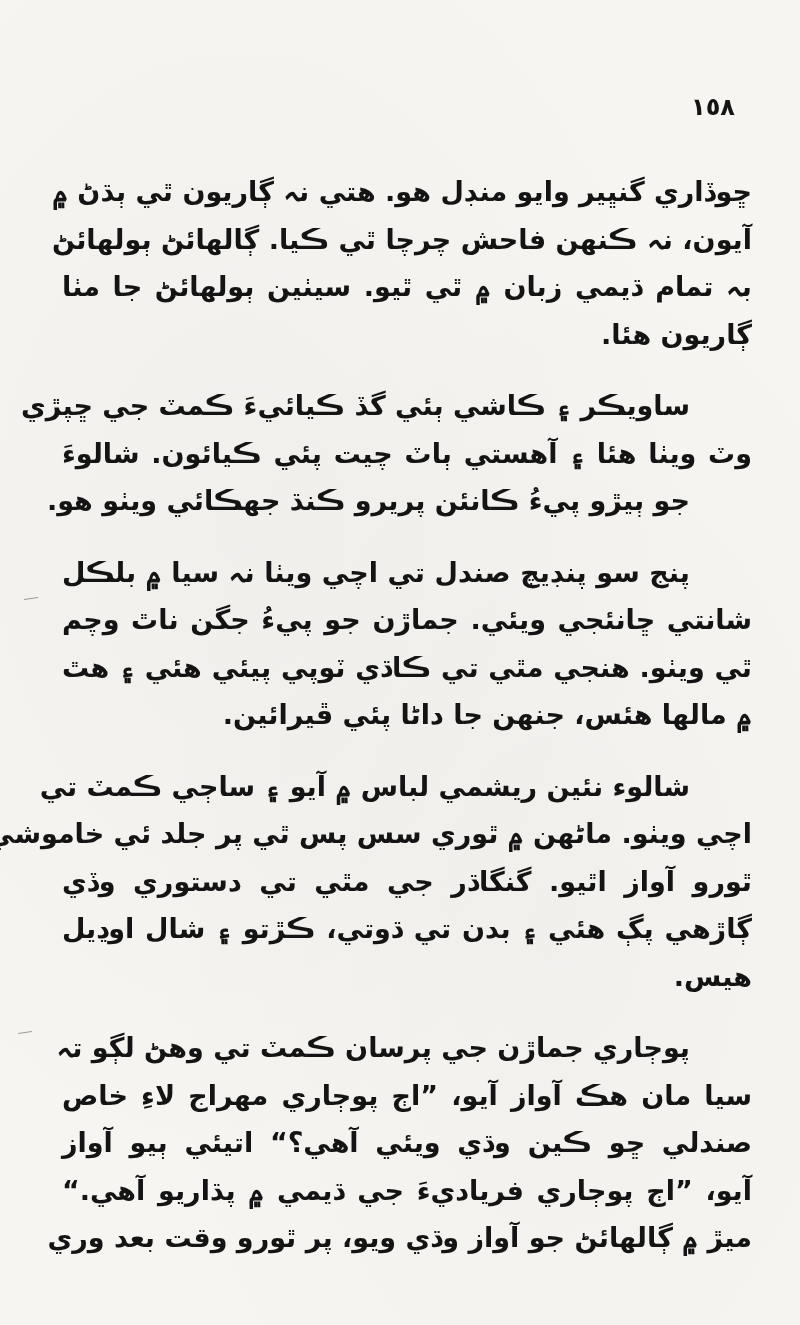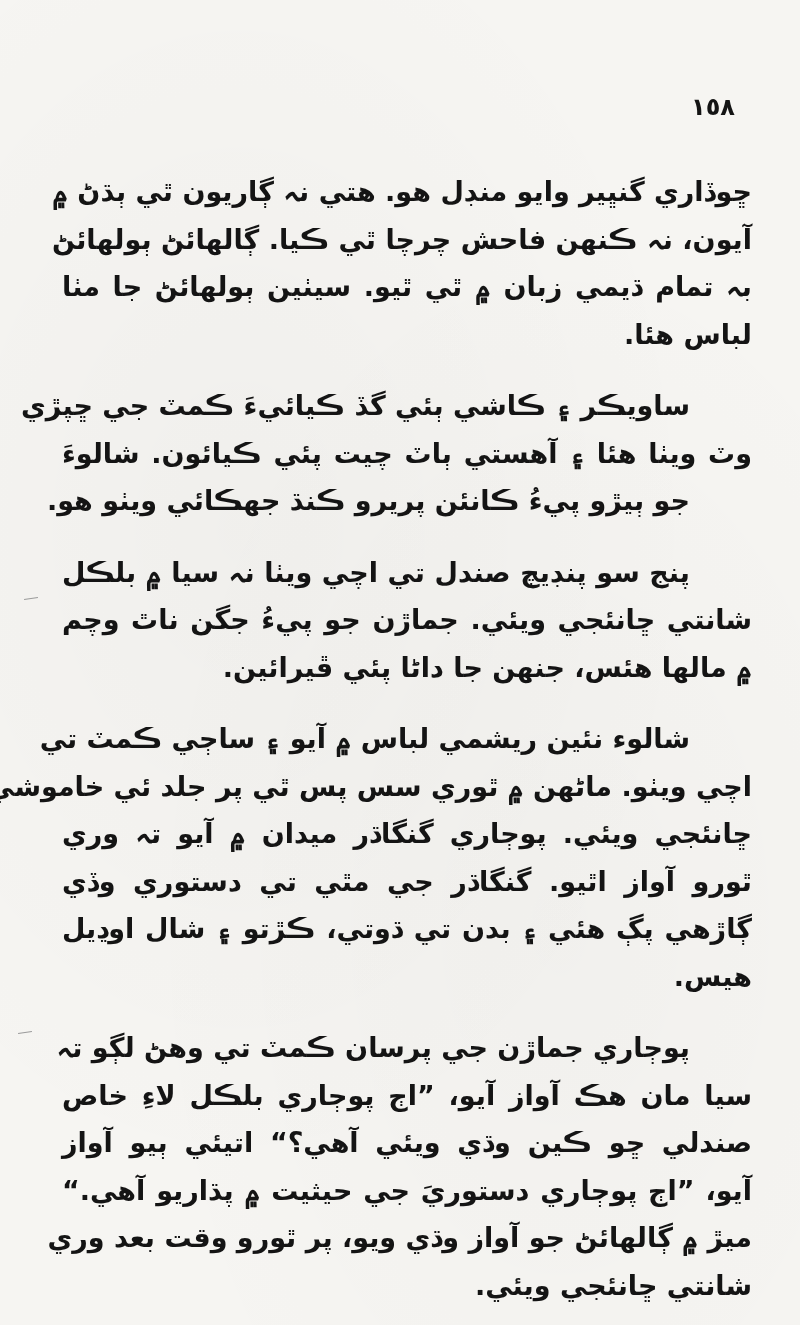--- a/index.html
+++ b/index.html
@@ -77,50 +77,49 @@
   <div class="margin-mark" style="left:18px;top:1032px;"></div>
 
   <div class="page-number">١٥٨</div>
 
   <div class="body-text">
 
     <div class="para">
       <span class="line">ڇوڏاري گنڀير وايو منڊل هو. هتي نہ ڳاريون ٿي ٻڌڻ ۾</span>
       <span class="line">آيون، نہ ڪنهن فاحش چرچا ٿي ڪيا. ڳالهائڻ ٻولهائڻ</span>
       <span class="line">بہ تمام ڌيمي زبان ۾ ٿي ٿيو. سيٺين ٻولهائڻ جا مٺا</span>
-      <span class="line last">لباس هئا.</span>
+      <span class="line last">ڳاريون هئا.</span>
     </div>
     <div class="para-gap"></div>
 
     <div class="para">
       <span class="line indent">ساويڪر ۽ ڪاشي ٻئي گڏ ڪيائيءَ ڪمٽ جي ڇپڙي</span>
       <span class="line">وٽ ويٺا هئا ۽ آهستي ٻاٽ چيت پئي ڪيائون. شالوءَ</span>
       <span class="line last indent">جو ٻيڙو پيءُ ڪانئن پريرو ڪنڌ جهڪائي ويٺو هو.</span>
     </div>
     <div class="para-gap"></div>
 
     <div class="para">
       <span class="line indent">پنج سو پنڊيچ صندل تي اچي ويٺا نہ سيا ۾ بلڪل</span>
       <span class="line">شانتي ڇانئجي ويئي. جماڙن جو پيءُ جگن ناٿ وچم</span>
+      <span class="line">ٿي ويٺو. هنجي مٿي تي ڪاڌي ٽوپي پيئي هئي ۽ هٿ</span>
       <span class="line last">۾ مالها هئس، جنهن جا داڻا پئي ڦيرائين.</span>
     </div>
     <div class="para-gap"></div>
 
     <div class="para">
       <span class="line indent">شالوء نئين ريشمي لباس ۾ آيو ۽ ساڄي ڪمٽ تي</span>
       <span class="line">اچي ويٺو. ماڻهن ۾ ٿوري سس پس ٿي پر جلد ئي خاموشي</span>
-      <span class="line">ڇانئجي ويئي. پوڄاري گنگاڌر ميدان ۾ آيو تہ وري</span>
       <span class="line">ٿورو آواز اٿيو. گنگاڌر جي مٿي تي دستوري وڏي</span>
       <span class="line">ڳاڙهي پڳ هئي ۽ بدن تي ڌوتي، ڪڙتو ۽ شال اوڍيل</span>
       <span class="line last">هيس.</span>
     </div>
     <div class="para-gap"></div>
 
     <div class="para">
       <span class="line indent">پوڄاري جماڙن جي پرسان ڪمٽ تي وهڻ لڳو تہ</span>
-      <span class="line">سيا مان هڪ آواز آيو، ”اڄ پوڄاري بلڪل لاءِ خاص</span>
+      <span class="line">سيا مان هڪ آواز آيو، ”اڄ پوڄاري مهراج لاءِ خاص</span>
       <span class="line">صندلي ڇو ڪين وڌي ويئي آهي؟“ اتيئي ٻيو آواز</span>
-      <span class="line">آيو، ”اڄ پوڄاري دستوريَ جي حيثيت ۾ پڌاريو آهي.“</span>
+      <span class="line">آيو، ”اڄ پوڄاري فرياديءَ جي ڌيمي ۾ پڌاريو آهي.“</span>
       <span class="line">ميڙ ۾ ڳالهائڻ جو آواز وڌي ويو، پر ٿورو وقت بعد وري</span>
-      <span class="line last">شانتي ڇانئجي ويئي.</span>
     </div>
   </div>
 </div>
 
 </body></html>

